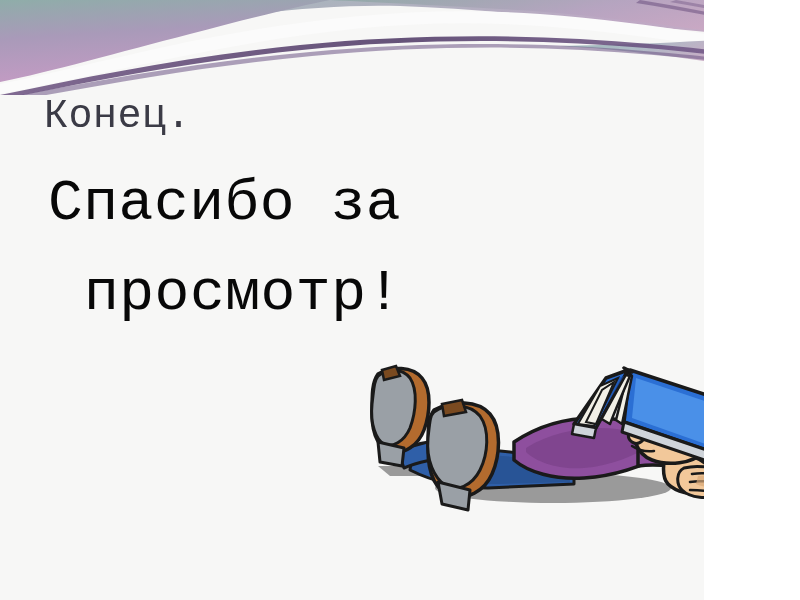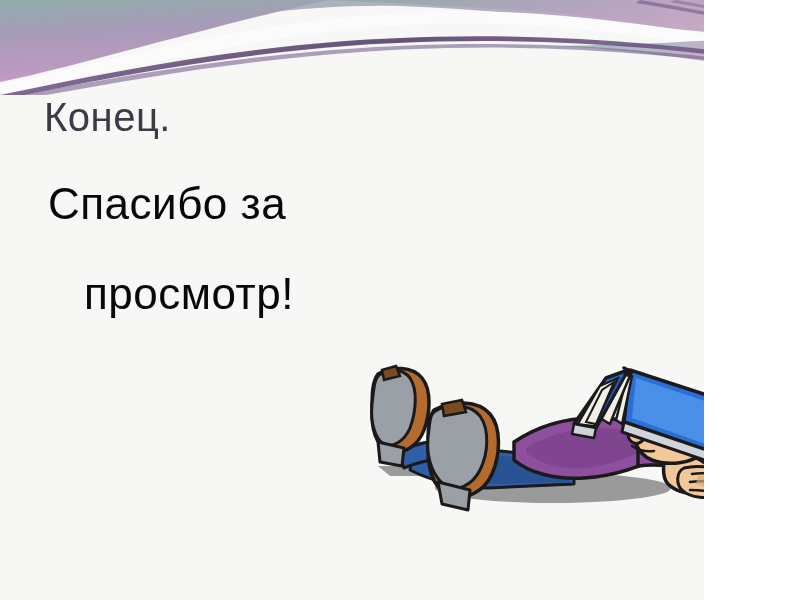--- a/index.html
+++ b/index.html
@@ -7,21 +7,21 @@
     margin: 0;
     padding: 0;
     background: #ffffff;
   }
   #slide {
     position: relative;
     width: 704px;
     height: 600px;
     overflow: hidden;
     background: #f7f7f6;
-    font-family: Liberation Sans, sans-serif;
+    font-family: Liberation Mono, monospace;
   }
   
   #header-wave {
     position: absolute;
     left: 0;
     top: 0;
     width: 800px;
     height: 95px;
     pointer-events: none;
   }
@@ -37,21 +37,21 @@
     padding: 0 0 0 44px;
     font-size: 40px;
     line-height: 58px;
     font-weight: 400;
     color: #3b3b46;
     letter-spacing: 0.5px;
     white-space: pre;
   }
   .line-big {
     margin: 0;
-    font-size: 44px;
+    font-size: 58px;
     line-height: 88px;
     font-weight: 400;
     color: #080808;
     letter-spacing: 0.5px;
     white-space: pre;
   }
   .line-big-1 { padding: 14px 0 0 48px; }
   .line-big-2 { padding: 2px 16px 0 84px; }
 
   

